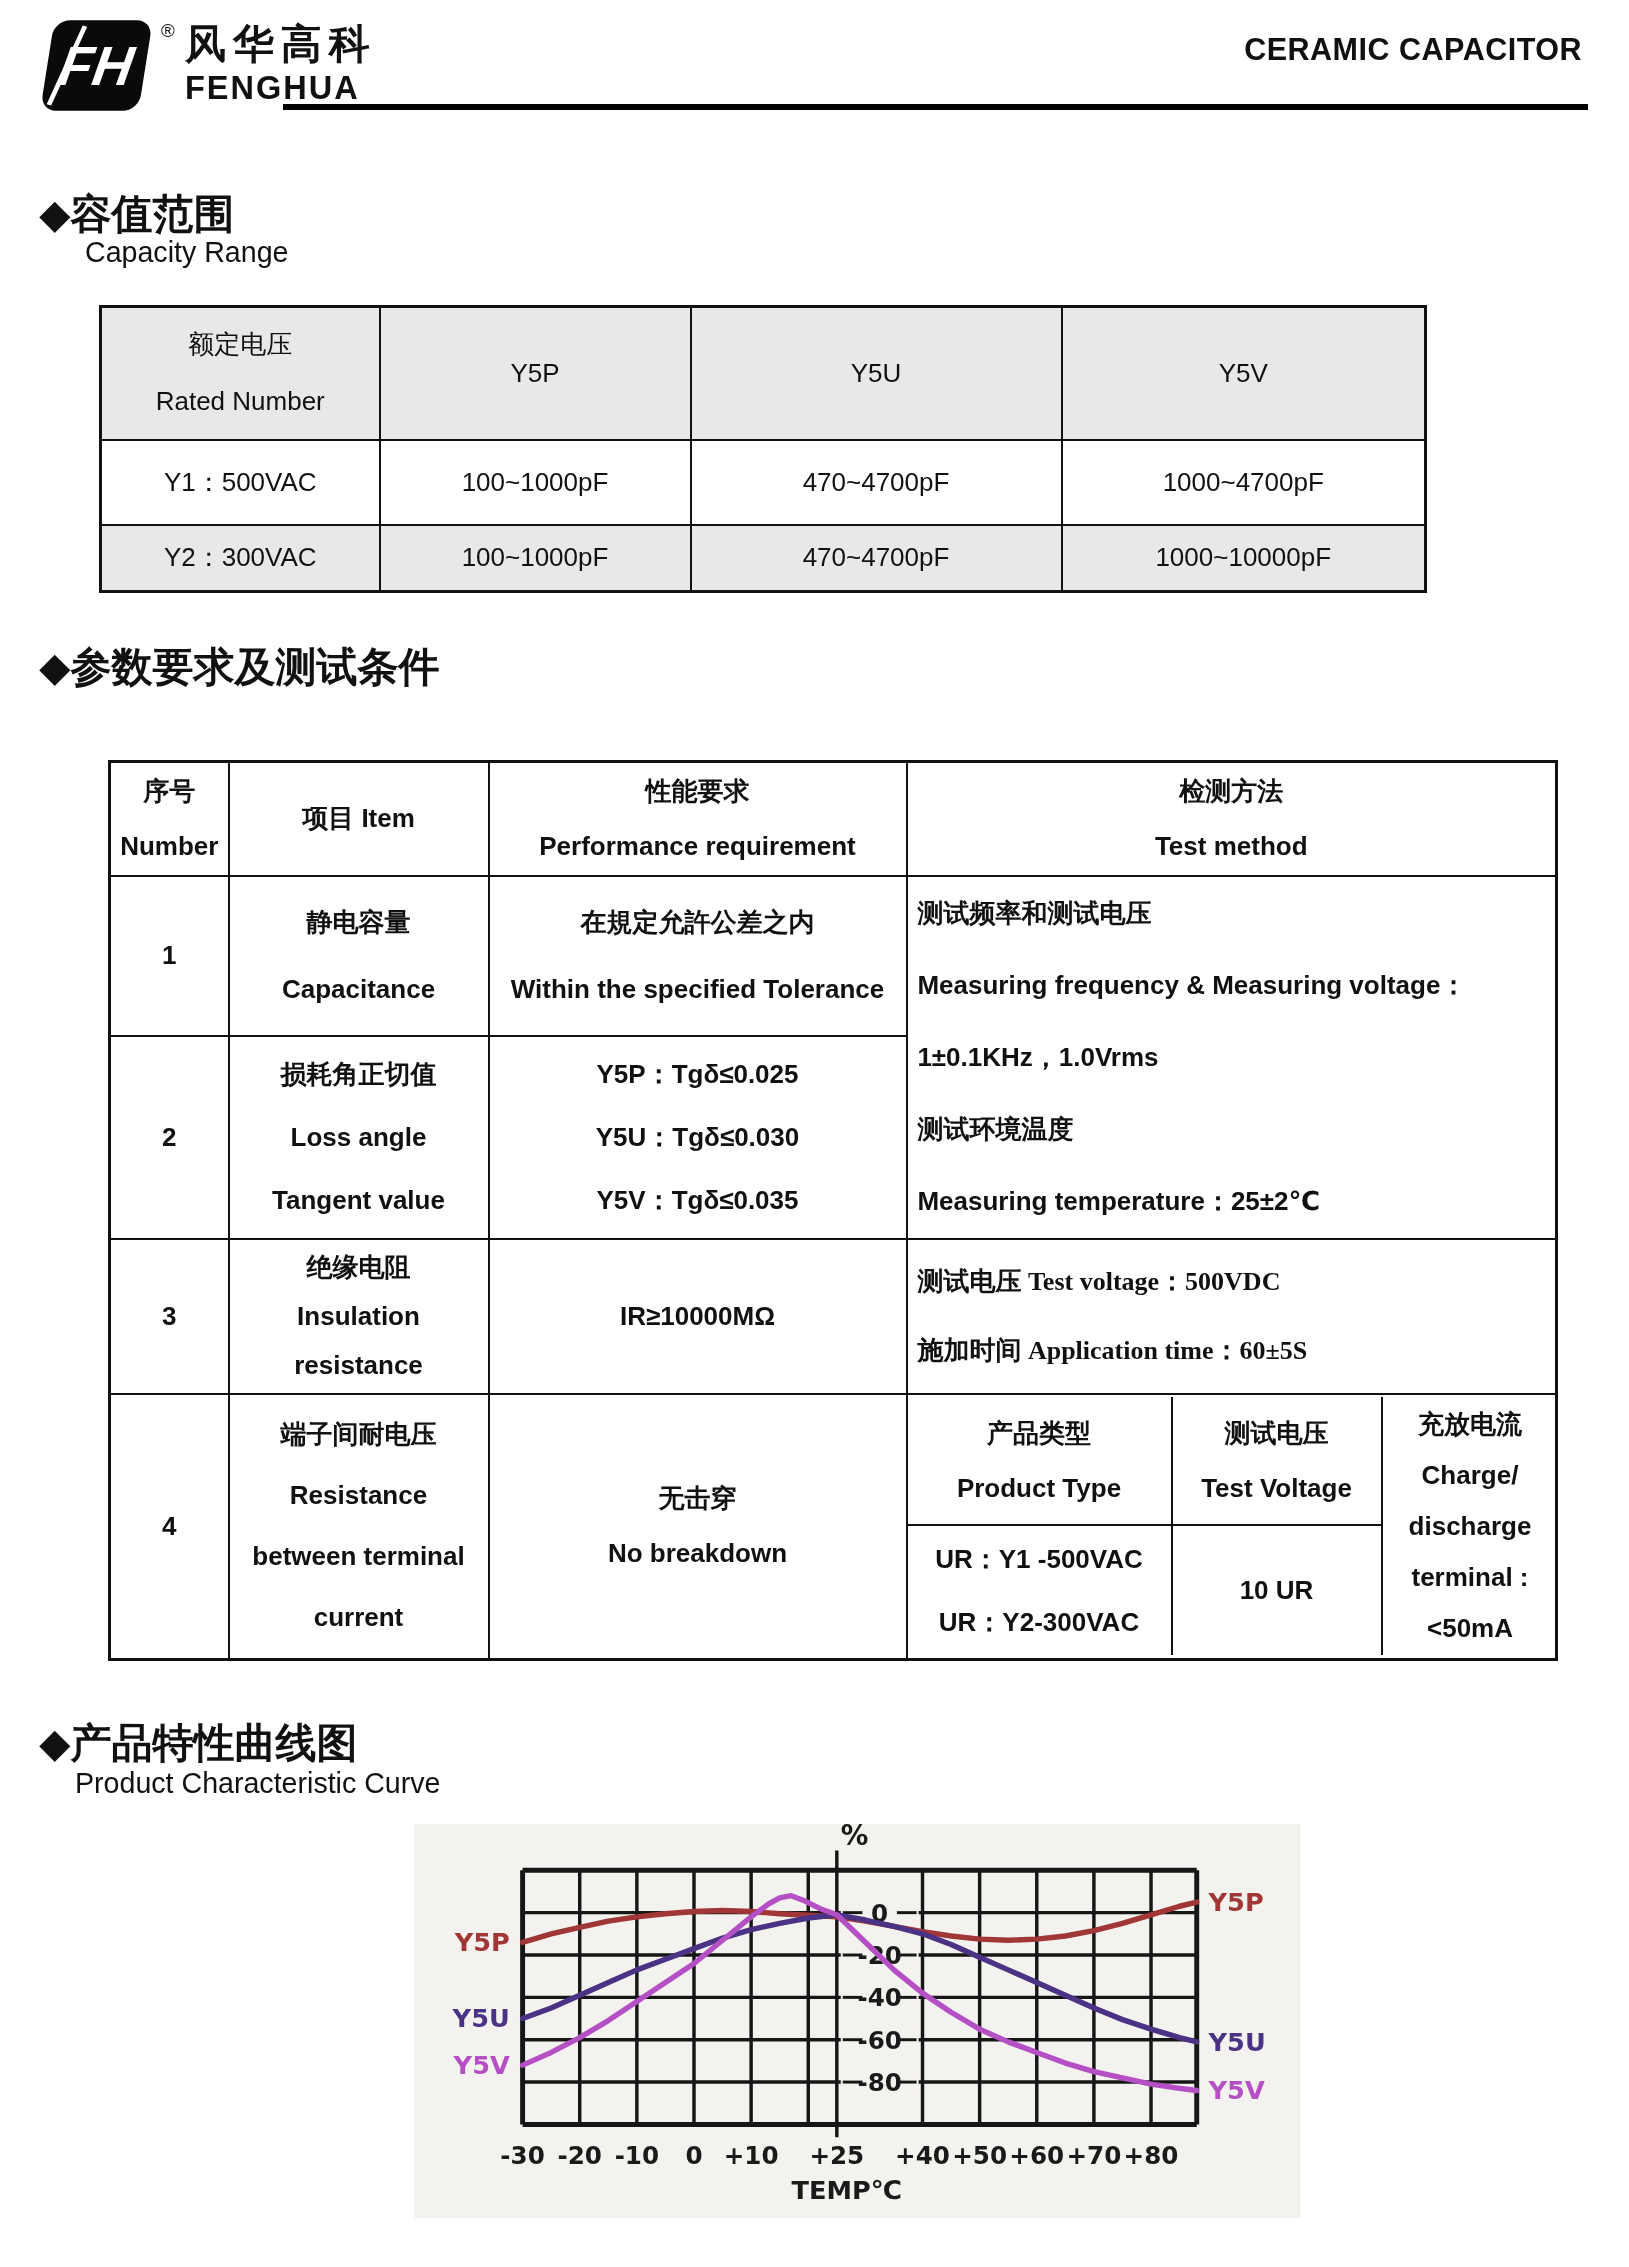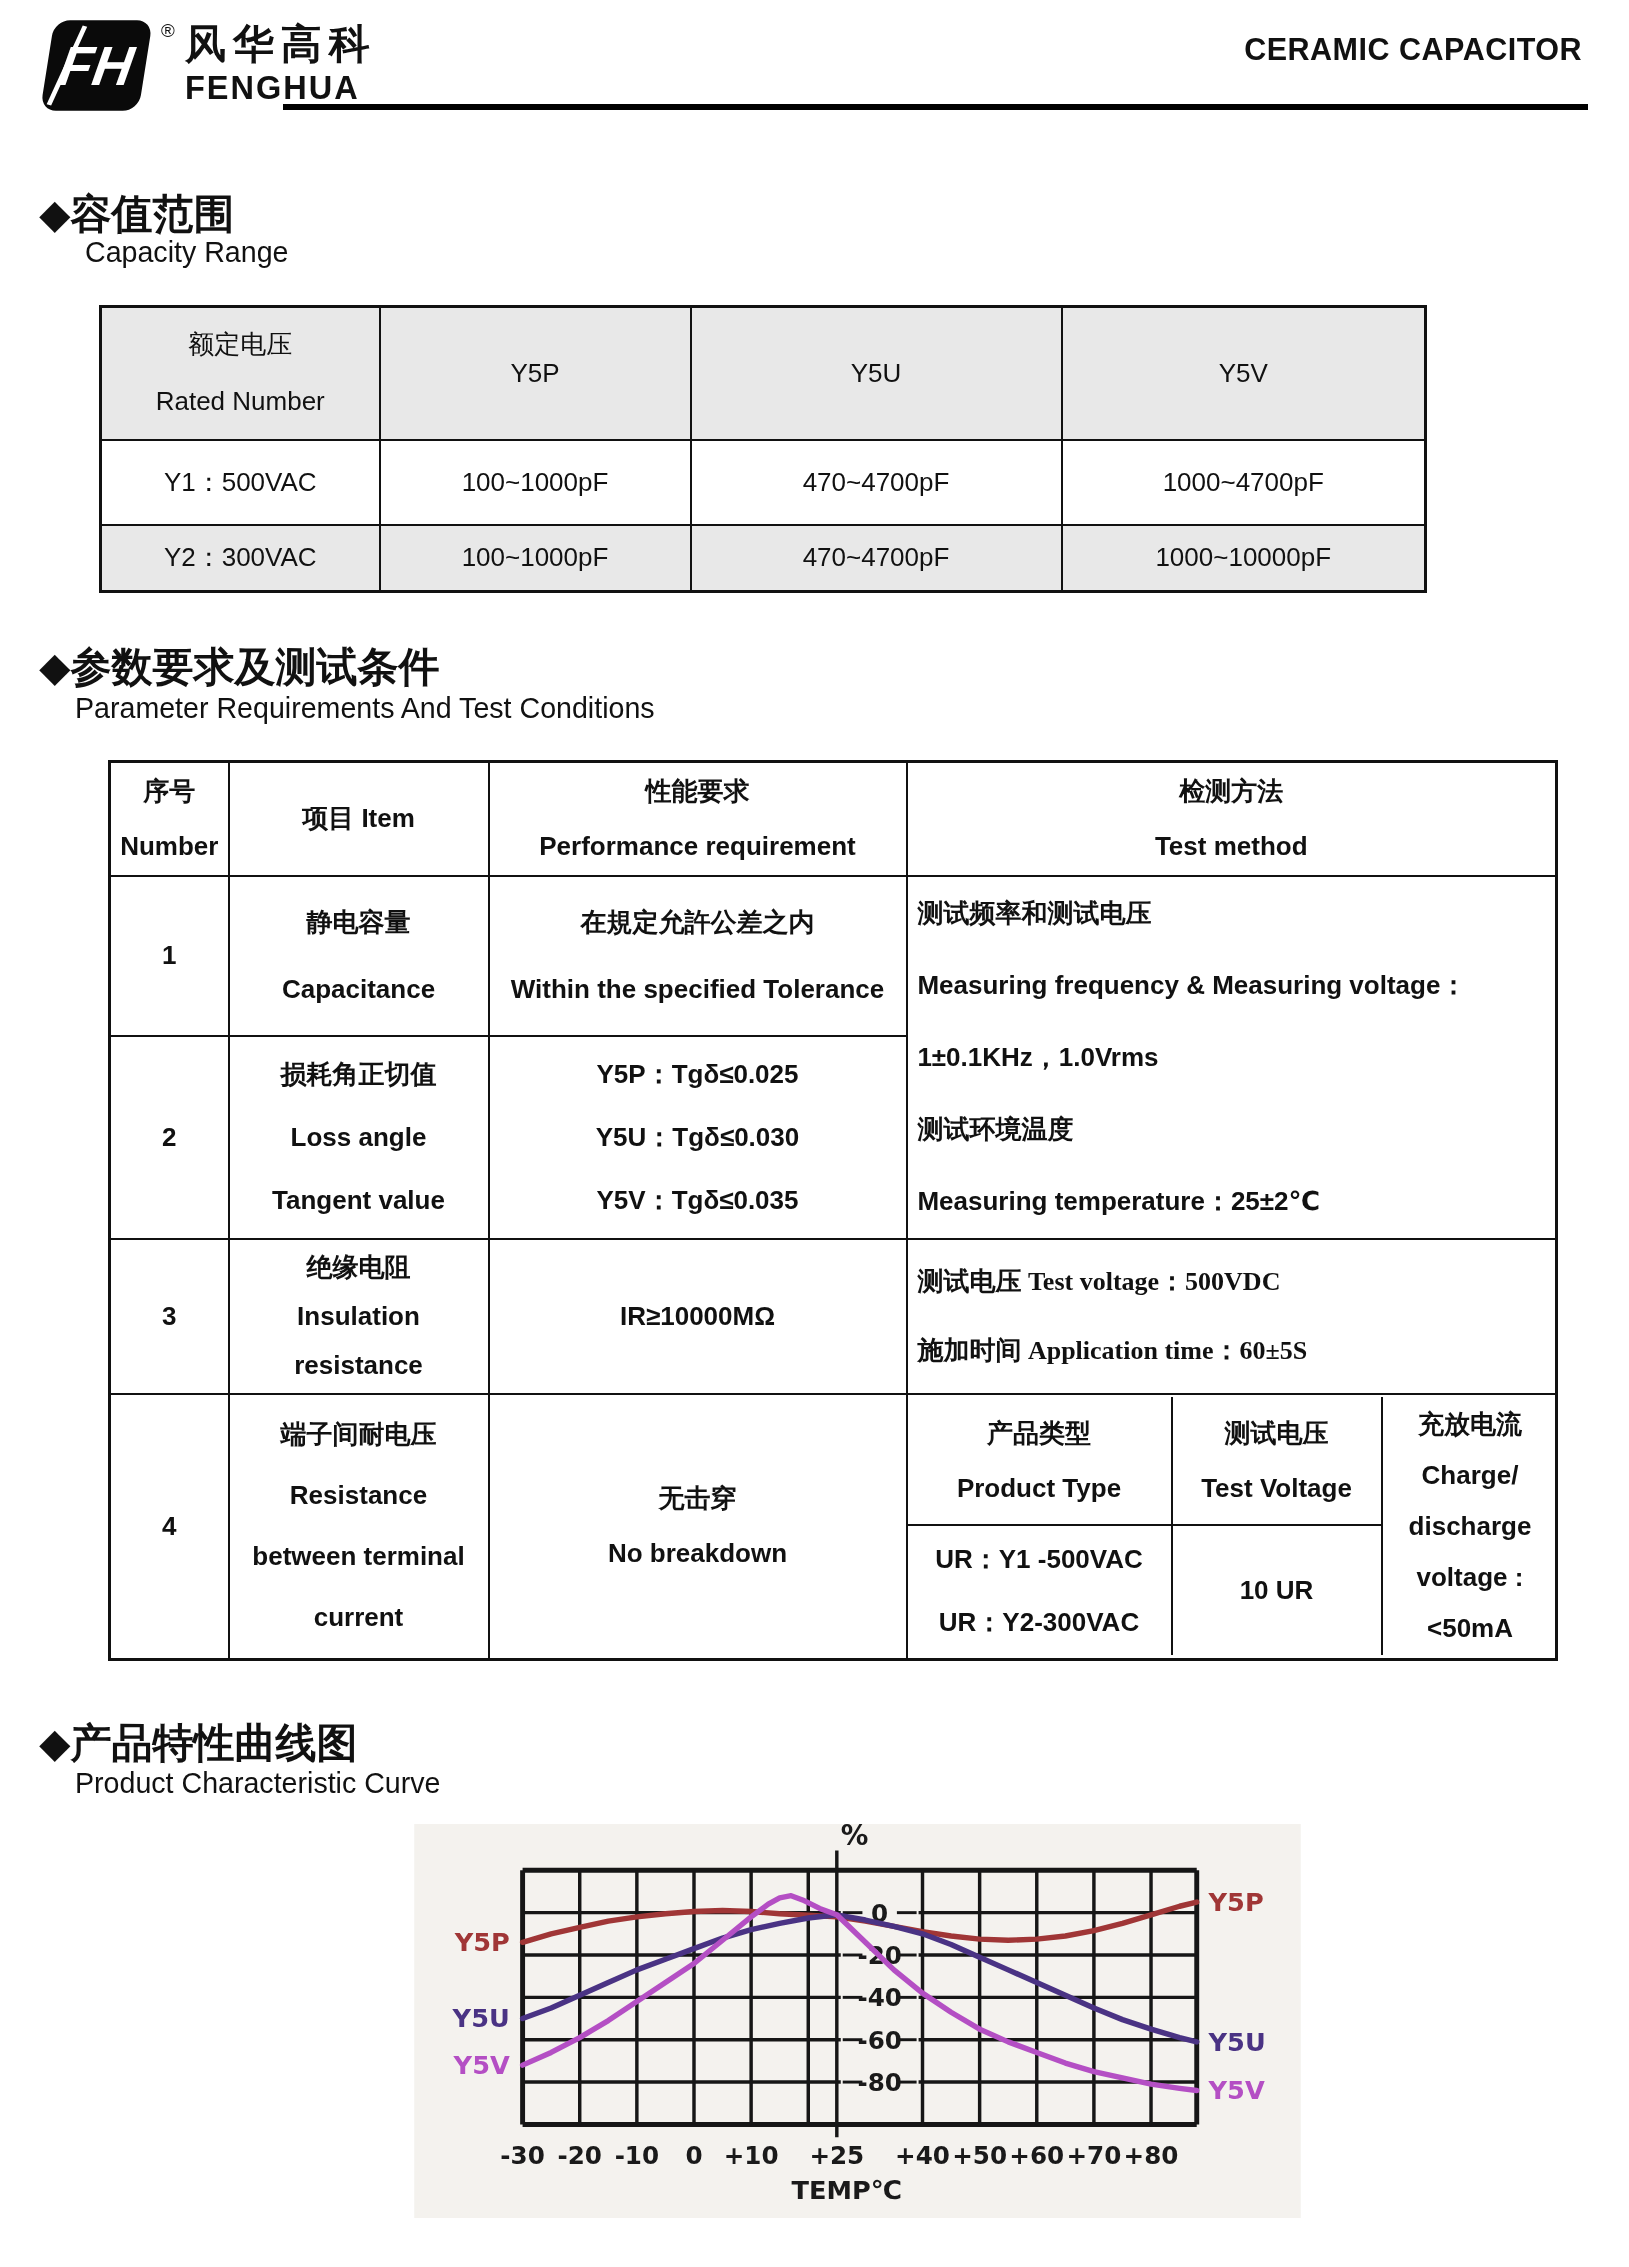--- a/index.html
+++ b/index.html
@@ -103,21 +103,20 @@
         <td>Y2：300VAC</td>
         <td>100~1000pF</td>
         <td>470~4700pF</td>
         <td>1000~10000pF</td>
       </tr>
     </tbody>
       </table>
   </div>
 
   <div class="abs sec-zh" style="left:39px;top:640px;">◆参数要求及测试条件</div>
-  <div class="abs sec-en" style="left:75px;top:692px;">Parameter Requirements And Test Conditions</div>
 
   <div class="abs" style="left:108px;top:760px;font-weight:bold;">
     <table class="t2">
       <colgroup>
           <col style="width:119px">
           <col style="width:260px">
           <col style="width:418px">
           <col style="width:650px">
         </colgroup>
       <tbody>
@@ -210,21 +209,21 @@
                 <div>Product Type</div>
               </td>
               <td class="lh56">
                 <div>测试电压</div>
                 <div>Test Voltage</div>
               </td>
               <td rowspan="2" class="lh52 no-b">
                 <div>充放电流</div>
                 <div>Charge/</div>
                 <div>discharge</div>
-                <div>voltage :</div>
+                <div>terminal :</div>
                 <div>&lt;50mA</div>
               </td>
             </tr>
             <tr style="height:130px;">
               <td class="lh64">
                 <div>UR：Y1 -500VAC</div>
                 <div>UR：Y2-300VAC</div>
               </td>
               <td>10 UR</td>
             </tr>

